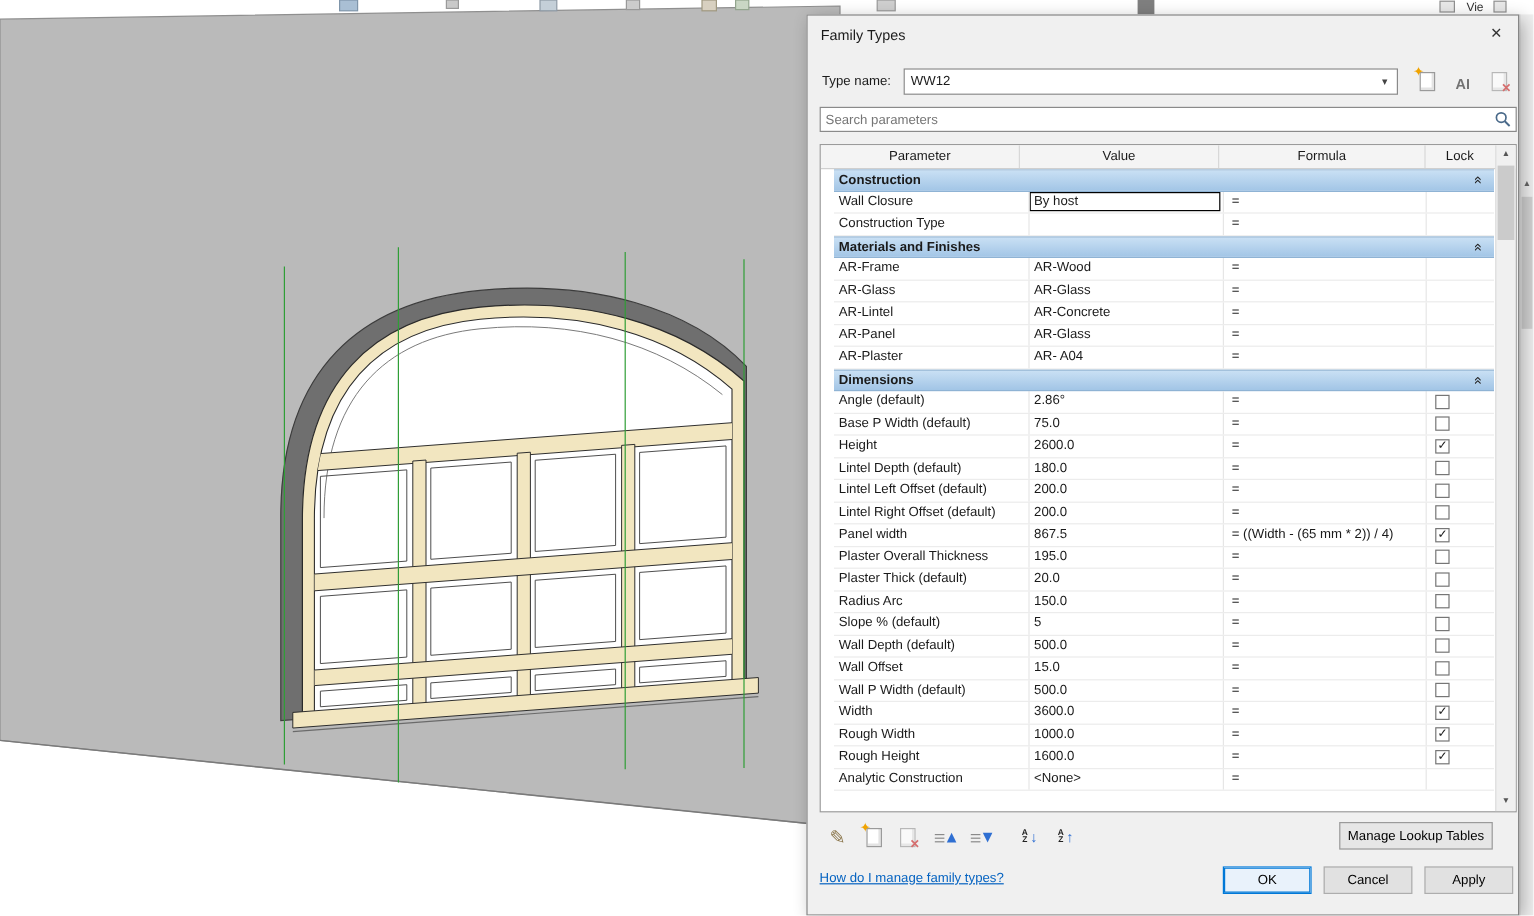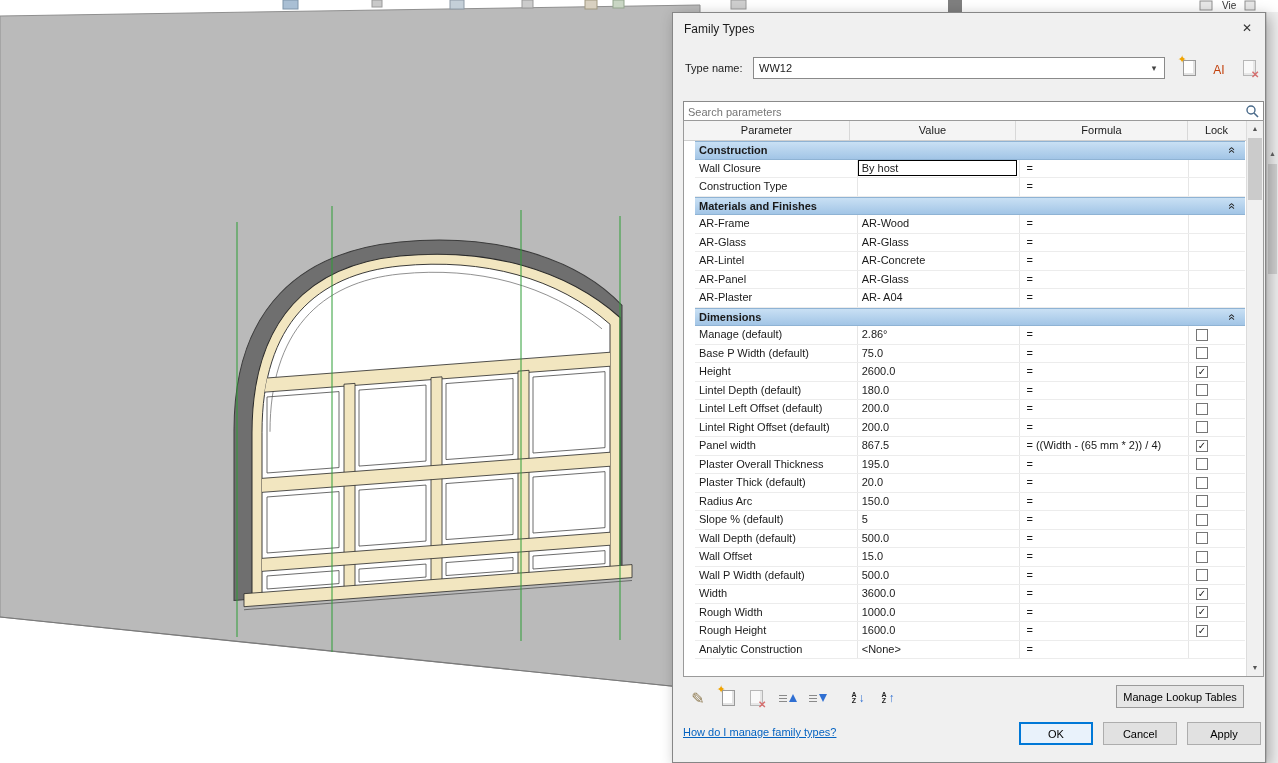--- a/index.html
+++ b/index.html
@@ -28,23 +28,23 @@
   .combo .arrow{position:absolute;right:2px;top:0;width:16px;height:20px;text-align:center;
     color:#444;font-size:9px;line-height:20px;}
 
   .tt-btn{position:absolute;top:44px;width:24px;height:24px;border:none;background:transparent;
     cursor:pointer;padding:0;}
   .doc-icon{position:relative;display:inline-block;width:13px;height:16px;background:#fff;
     border:1px solid #9a9a9a;box-shadow:inset -2px -2px 0 #e3e3e3;}
   .doc-icon .star{position:absolute;left:-6px;top:-8px;color:#f0a300;font-size:11px;}
   .doc-icon .redx{position:absolute;right:-5px;bottom:-5px;color:#c92a2a;font-size:10px;font-weight:bold;}
   .faded{opacity:.65;}
-  .ai-icon{color:#c2410c;font-weight:normal;font-size:12px;}
-
-  .search-wrap{position:absolute;left:10px;top:88px;width:581px;height:21px;background:#fff;
+  .ai-icon{color:#737373;font-weight:bold;font-size:12px;}
+
+  .search-wrap{position:absolute;left:10px;top:76px;width:581px;height:21px;background:#fff;
     border:1px solid #8a8a8a;}
   .search-input{position:absolute;left:0;top:0;width:558px;height:19px;border:none;outline:none;
     font-size:11px;padding:0 4px;color:#333;font-family:inherit;background:transparent;}
   .search-icon{position:absolute;right:3px;top:2px;width:15px;height:15px;}
 
   
   .ftable{position:absolute;left:10px;top:107px;width:581px;height:557px;background:#fff;
     border:1px solid #9a9a9a;overflow:hidden;}
   .thead{display:flex;height:20px;background:#f4f4f4;border-bottom:1px solid #cfcfcf;}
   .th{border-right:1px solid #d8d8d8;text-align:center;line-height:19px;}
@@ -261,21 +261,21 @@
             <span class="cell c-lock"></span>
           </div>
           <div class="trow">
             <span class="cell c-param">AR-Plaster</span>
             <span class="cell c-value">AR- A04</span>
             <span class="cell c-formula">=</span>
             <span class="cell c-lock"></span>
           </div>
           <div class="trow section"><span class="sec-title">Dimensions</span><span class="collapse-icon">«</span></div>
           <div class="trow">
-            <span class="cell c-param">Manage (default)</span>
+            <span class="cell c-param">Angle (default)</span>
             <span class="cell c-value">2.86°</span>
             <span class="cell c-formula">=</span>
             <span class="cell c-lock">
               <span class="cb"></span>
             </span>
           </div>
           <div class="trow">
             <span class="cell c-param">Base P Width (default)</span>
             <span class="cell c-value">75.0</span>
             <span class="cell c-formula">=</span>

